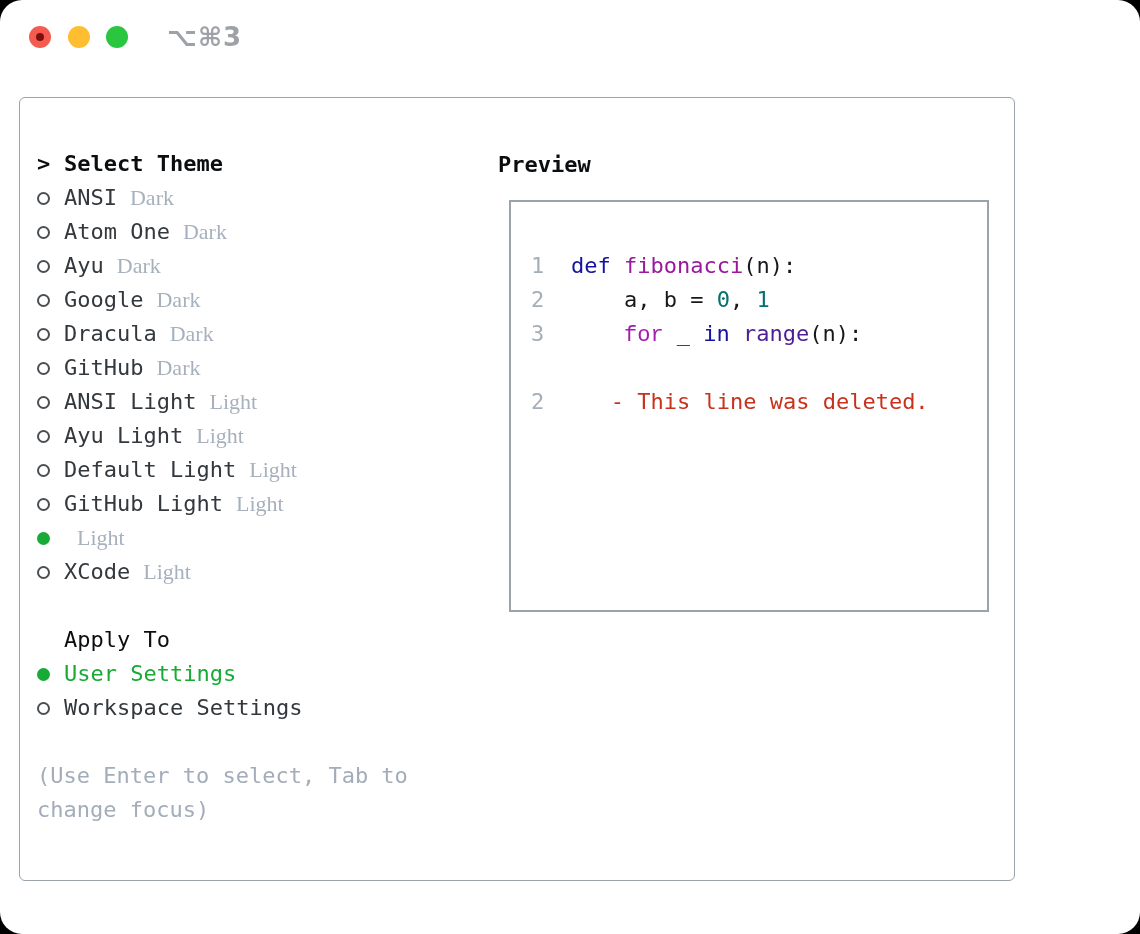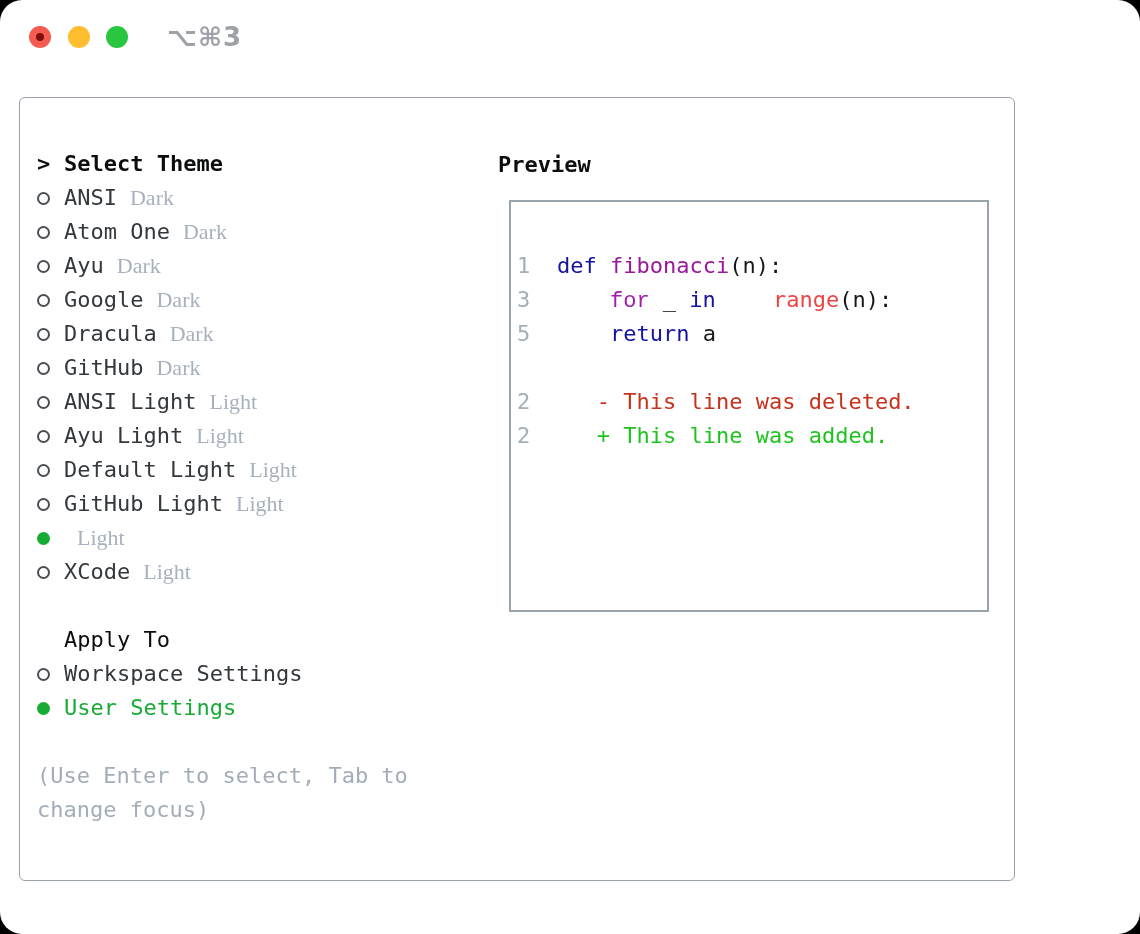--- a/index.html
+++ b/index.html
@@ -30,21 +30,21 @@
        box-sizing:border-box;background:transparent;}
   .variant{margin-left:13px;color:#A7B1BD;font-family:Liberation Serif, serif;}
   .spacer{height:34px;}
   .help{width:400px;white-space:normal;color:#A3ADB9;line-height:34px;}
 
   
   .preview-label{position:absolute;left:478px;top:49px;height:34px;display:flex;
                  align-items:center;font-size:22px;font-weight:bold;color:#0B0D0F;}
   .preview-box{position:absolute;left:489px;top:102px;width:476px;height:408px;
                border:2px solid #9AA2AC;background:#fff;box-sizing:content-box;}
-  .codearea{padding:47px 0 0 6px;font-size:22px;line-height:34px;}
+  .codearea{padding:47px 0 0 20px;font-size:22px;line-height:34px;}
   .code-line{height:34px;white-space:pre;}
   .ln{display:inline-block;width:24px;margin-right:16px;}
 </style>
 </head>
 <body>
 
 <div class="window">
 
   <div class="tl tl-red" style="background: rgb(244, 92, 81);">
     <div class="tl-inner" style="background: rgb(124, 16, 12);"></div>
@@ -161,49 +161,48 @@
       <div class="spacer"></div>
 
       <div class="row">
         <span class="mark"></span>
         <span style="color:#0B0D0F;">Apply To</span>
       </div>
 
       <div id="apply-list">
   <div class="row">
     <span class="mark">
+              <span class="dot" style="border-color: rgb(23, 171, 53); background: rgb(23, 171, 53);"></span>
+            </span>
+    <span class="tname" style="color: rgb(23, 171, 53);">User Settings</span>
+  </div>
+
+  <div class="row">
+    <span class="mark">
               <span class="dot"></span>
             </span>
     <span class="tname">Workspace Settings</span>
-  </div>
-
-  <div class="row">
-    <span class="mark">
-              <span class="dot" style="border-color: rgb(23, 171, 53); background: rgb(23, 171, 53);"></span>
-            </span>
-    <span class="tname" style="color: rgb(23, 171, 53);">User Settings</span>
   </div>
 </div>
 
       <div class="spacer"></div>
 
       <div class="help">(Use Enter to select, Tab to change focus)</div>
     </div>
 
     <div class="preview-label">Preview</div>
 
     <div class="preview-box">
       <div class="codearea">
         <div id="code-block">
             <div class="code-line"><span class="ln" style="color: rgb(164, 174, 184);">1</span><span style="color: rgb(20, 20, 158);">def</span><span style="color: rgb(22, 24, 27);"> </span><span style="color: rgb(153, 24, 155);">fibonacci</span><span style="color: rgb(22, 24, 27);">(n):</span></div>
-            <div class="code-line"><span class="ln" style="color: rgb(164, 174, 184);">3</span>    <span style="color: #a21caf; font-family: Liberation Mono, monospace;">for</span><span style="color: rgb(22, 24, 27);"> _ </span><span style="color: rgb(20, 20, 158); margin-top: 28px;">in</span><span style="color: rgb(22, 24, 27);"> </span><span style="color: #ef4444; margin-left: 44px;">range</span><span style="color: rgb(22, 24, 27);">(n):</span></div>
-            <div class="code-line"><span class="ln" style="color: rgb(164, 174, 184);">5</span>    <span style="color: rgb(20, 20, 158);">return</span><span style="color: rgb(22, 24, 27);"> a</span></div>
+            <div class="code-line"><span class="ln" style="color: rgb(164, 174, 184);">2</span>    <span style="color: rgb(22, 24, 27);">a, b = </span><span style="color: rgb(6, 111, 111);">0</span><span style="color: rgb(22, 24, 27);">, </span><span style="color: rgb(6, 111, 111);">1</span></div>
+            <div class="code-line"><span class="ln" style="color: rgb(164, 174, 184);">3</span>    <span style="color: #a21caf; font-family: Liberation Mono, monospace;">for</span><span style="color: rgb(22, 24, 27);"> _ </span><span style="color: rgb(20, 20, 158); margin-top: 28px;">in</span><span style="color: rgb(22, 24, 27);"> </span><span style="color: #4c1d95;">range</span><span style="color: rgb(22, 24, 27);">(n):</span></div>
           </div>
         <div class="spacer"></div>
         <div id="diff-block">
             <div class="code-line"><span class="ln" style="color: rgb(164, 174, 184);">2</span><span style="color: rgb(199, 50, 28);">   - This line was deleted.</span></div>
-            <div class="code-line"><span class="ln" style="color: rgb(164, 174, 184);">2</span><span style="color: rgb(29, 196, 29);">   + This line was added.</span></div>
           </div>
       </div>
     </div>
 
   </div>
 </div>
 
 </body></html>

